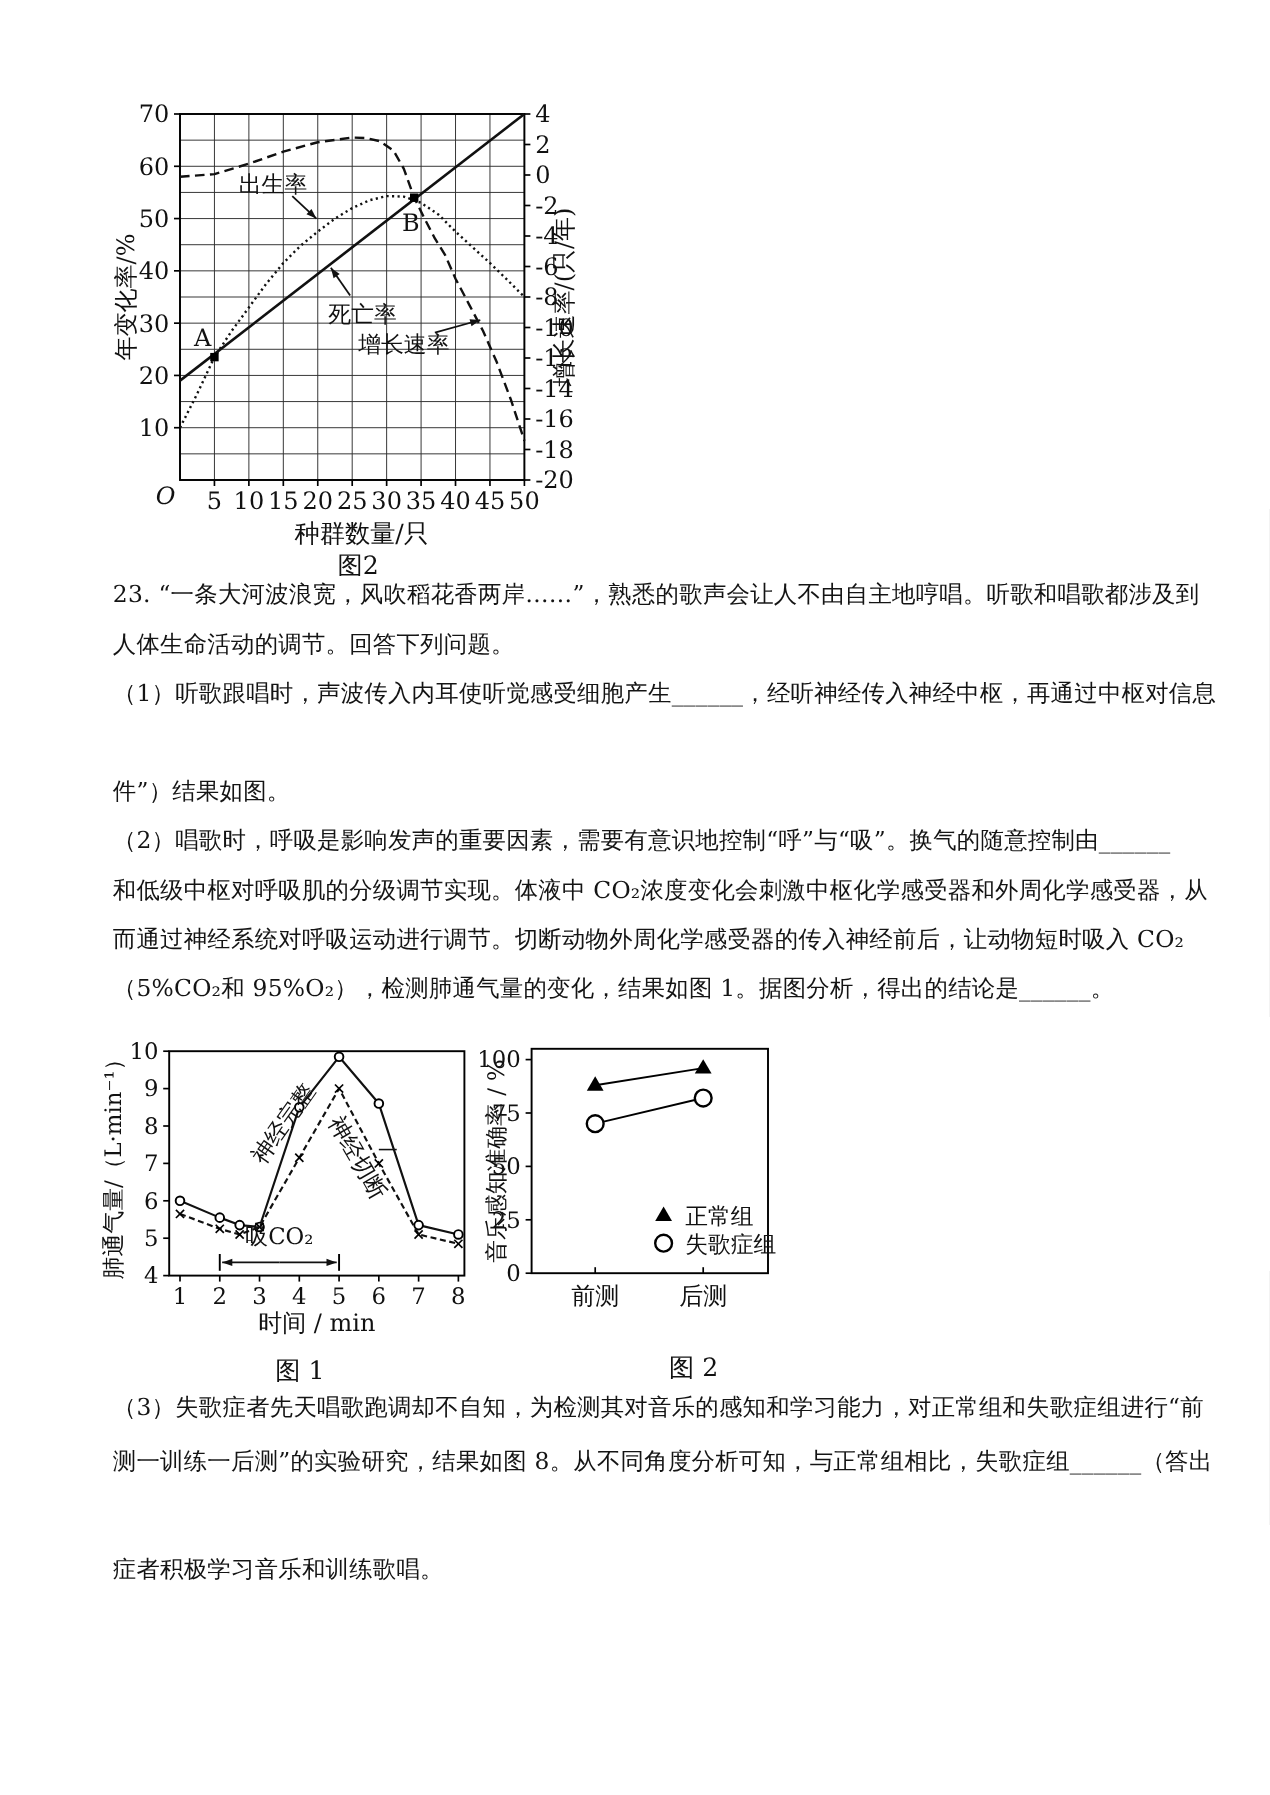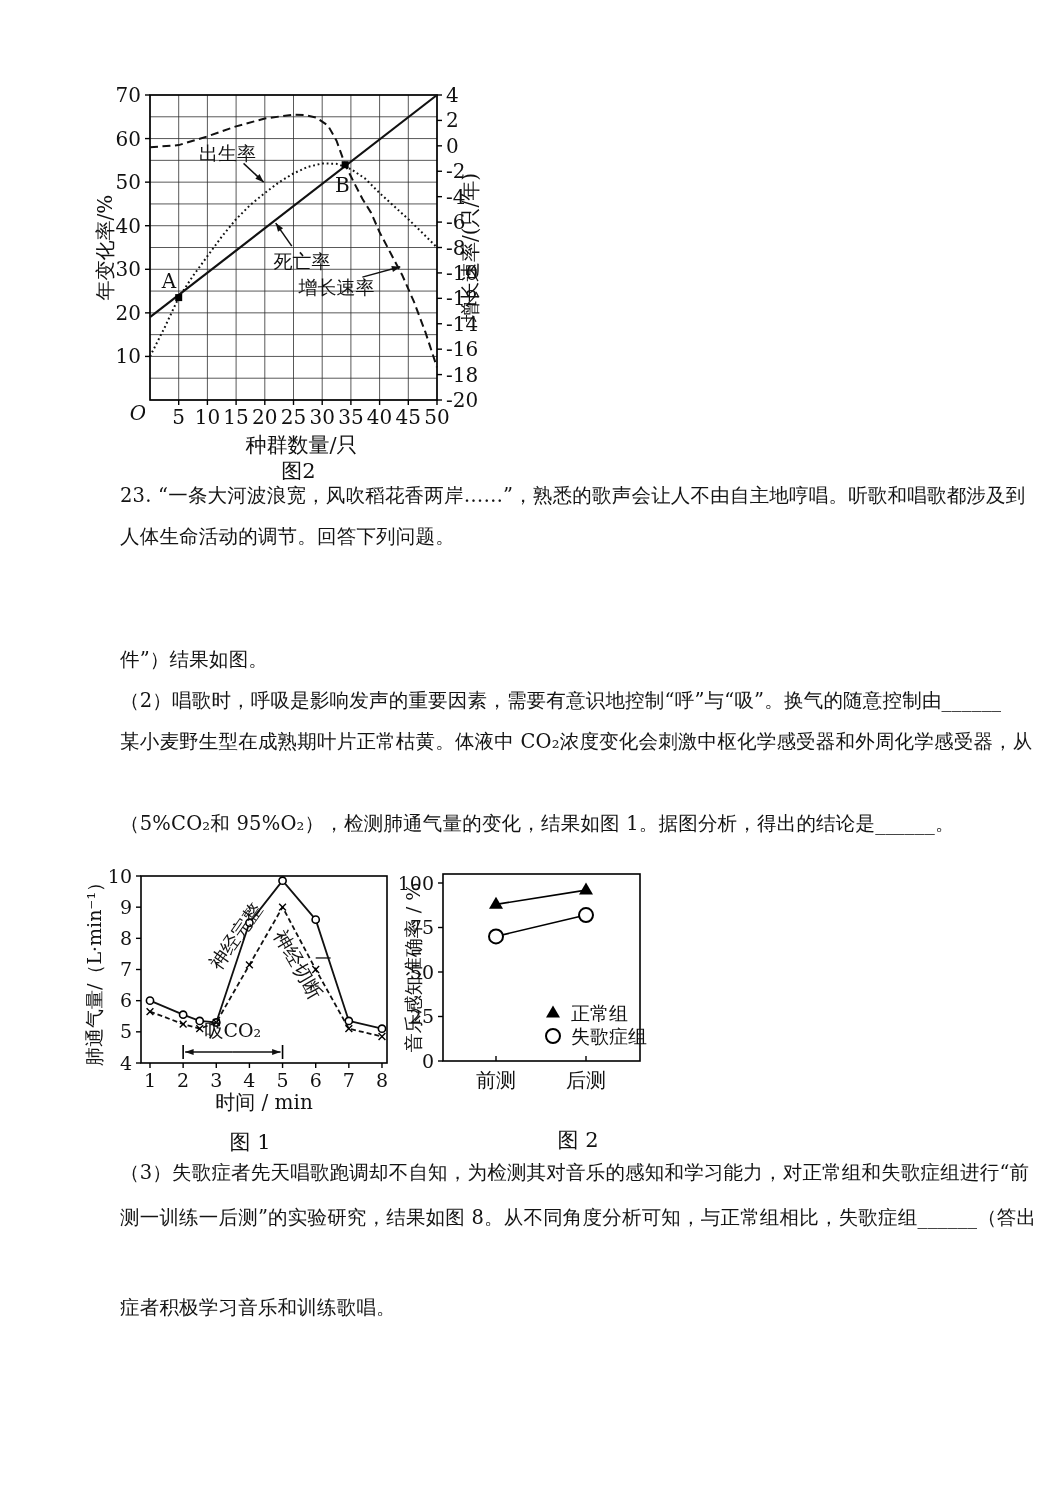--- a/index.html
+++ b/index.html
@@ -12,21 +12,20 @@
     overflow:hidden;
   }
   .textline{
     position:absolute;
     left:94px;
     font-size:19.5px;
     line-height:26px;
     white-space:nowrap;
     letter-spacing:0.2px;
     color:#141414;
-    margin-left:26px;
   }
   .figure{position:absolute;}
   svg text{fill:#111;}
 </style>
 </head>
 <body>
 
 <div class="page">
 
   <div class="figure" id="population-chart" style="left:95px;top:80px;width:440px;height:400px;"><svg width="440" height="400" viewBox="0 0 440 400">
@@ -136,24 +135,26 @@
         <line x1="196.778" y1="166.19285714285715" x2="180.706" y2="143.1" stroke="#111" stroke-width="1.5"></line>
         <polygon points="180.706,143.1 188.06847927277016,148.2762823491411 183.00248210736927,151.8020784833586" fill="#111"></polygon>
         <text x="241.55" y="213.71428571428572" font-size="19" font-family="&quot;DejaVu Serif&quot;,&quot;Liberation Serif&quot;,serif" text-anchor="middle">增长速率</text>
         <line x1="267.38" y1="197.1285714285714" x2="305.264" y2="186.67142857142858" stroke="#111" stroke-width="1.5"></line>
         <polygon points="305.264,186.67142857142858 297.9355610120066,191.8957928389025 296.29327282936293,185.94613274902662" fill="#111"></polygon>
       </svg></div>
 
   <div class="textline" style="top:483px">23. “一条大河波浪宽，风吹稻花香两岸……”，熟悉的歌声会让人不由自主地哼唱。听歌和唱歌都涉及到</div>
   <div class="textline" style="top:524px">人体生命活动的调节。回答下列问题。</div>
 
+  <div class="textline" style="top:565px">（1）听歌跟唱时，声波传入内耳使听觉感受细胞产生______，经听神经传入神经中枢，再通过中枢对信息</div>
   <div class="textline" style="top:647px">件”）结果如图。</div>
 
   <div class="textline" style="top:688px">（2）唱歌时，呼吸是影响发声的重要因素，需要有意识地控制“呼”与“吸”。换气的随意控制由______</div>
-  <div class="textline" style="top:729px">某小麦野生型在成熟期叶片正常枯黄。体液中 CO₂浓度变化会刺激中枢化学感受器和外周化学感受器，从</div>
+  <div class="textline" style="top:729px">和低级中枢对呼吸肌的分级调节实现。体液中 CO₂浓度变化会刺激中枢化学感受器和外周化学感受器，从</div>
+  <div class="textline" style="top:770px">而通过神经系统对呼吸运动进行调节。切断动物外周化学感受器的传入神经前后，让动物短时吸入 CO₂</div>
   <div class="textline" style="top:811px">（5%CO₂和 95%O₂），检测肺通气量的变化，结果如图 1。据图分析，得出的结论是______。</div>
 
   <div class="figure" id="lung-chart" style="left:85px;top:855px;width:345px;height:305px;"><svg width="345" height="305" viewBox="0 0 345 305">
         <rect x="56" y="21" width="246" height="187" fill="none" stroke="#000" stroke-width="1.6"></rect>
         <line x1="65" y1="208" x2="65" y2="213" stroke="#000" stroke-width="1.4"></line>
         <text x="65" y="232" font-size="19" font-family="&quot;DejaVu Serif&quot;,&quot;Liberation Serif&quot;,serif" text-anchor="middle">1</text>
         <line x1="98.14" y1="208" x2="98.14" y2="213" stroke="#000" stroke-width="1.4"></line>
         <text x="98.14" y="232" font-size="19" font-family="&quot;DejaVu Serif&quot;,&quot;Liberation Serif&quot;,serif" text-anchor="middle">2</text>
         <line x1="131.28" y1="208" x2="131.28" y2="213" stroke="#000" stroke-width="1.4"></line>
         <text x="131.28" y="232" font-size="19" font-family="&quot;DejaVu Serif&quot;,&quot;Liberation Serif&quot;,serif" text-anchor="middle">3</text>

